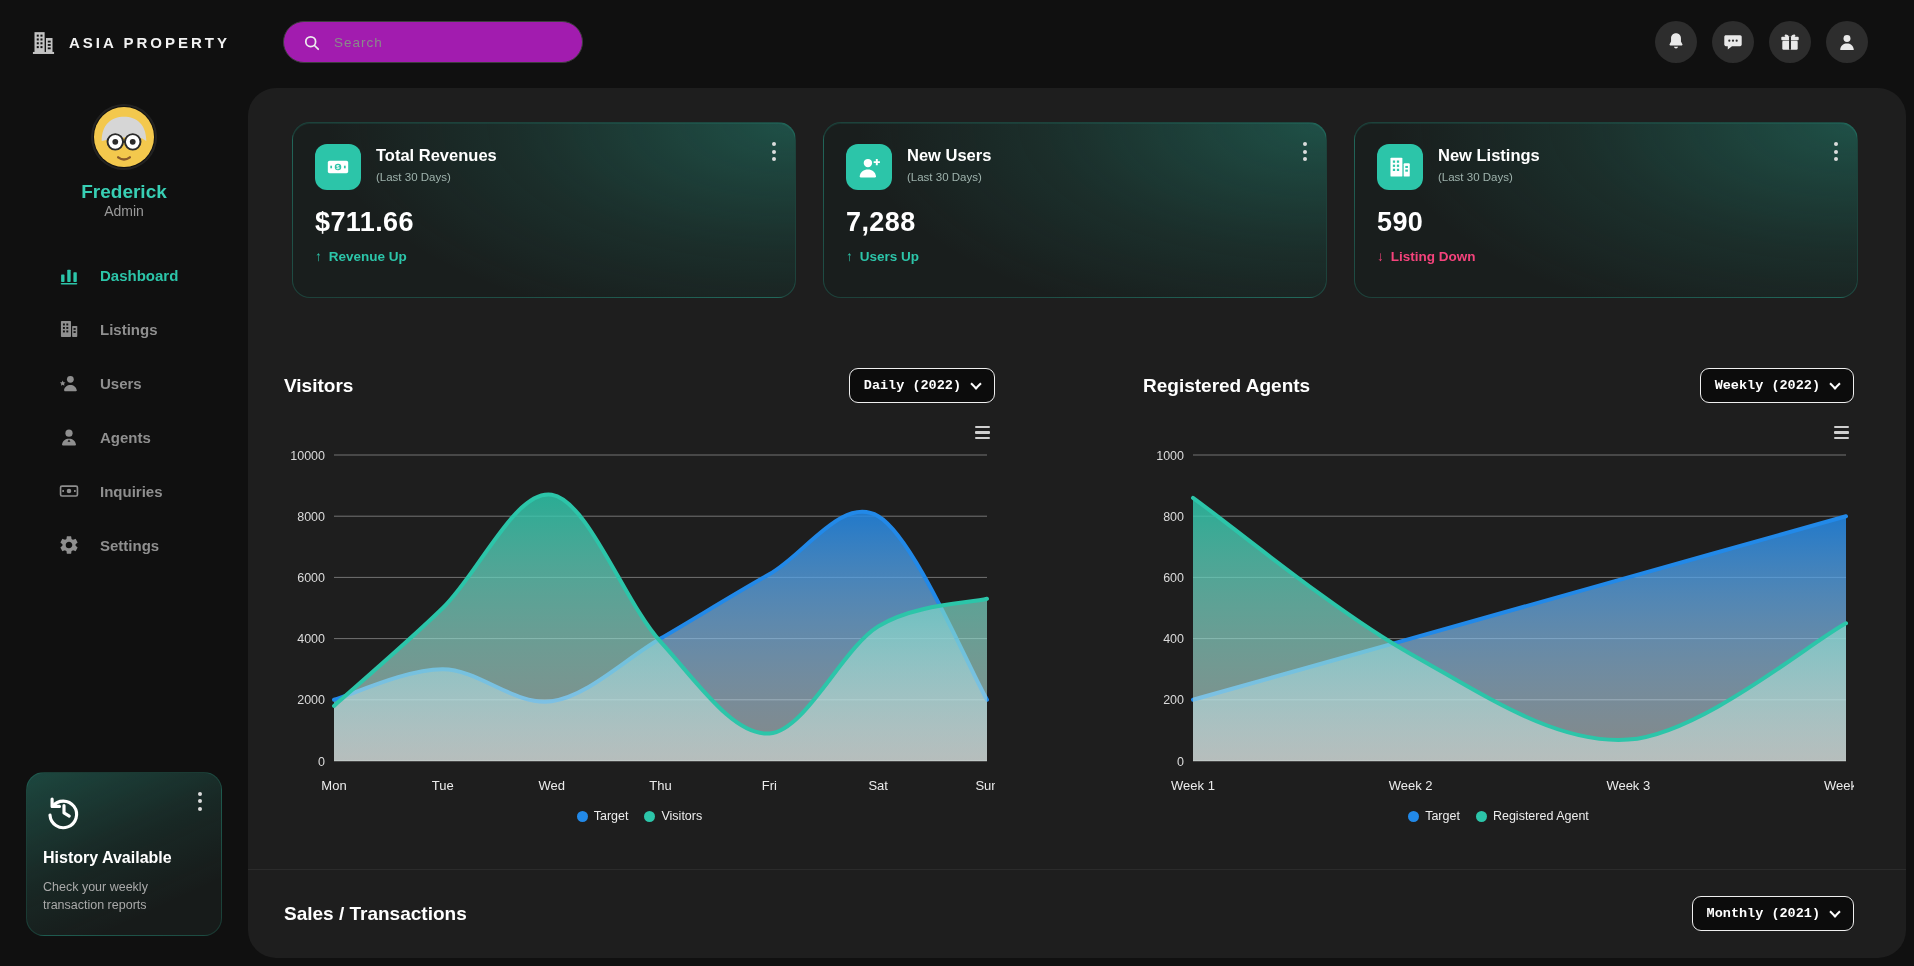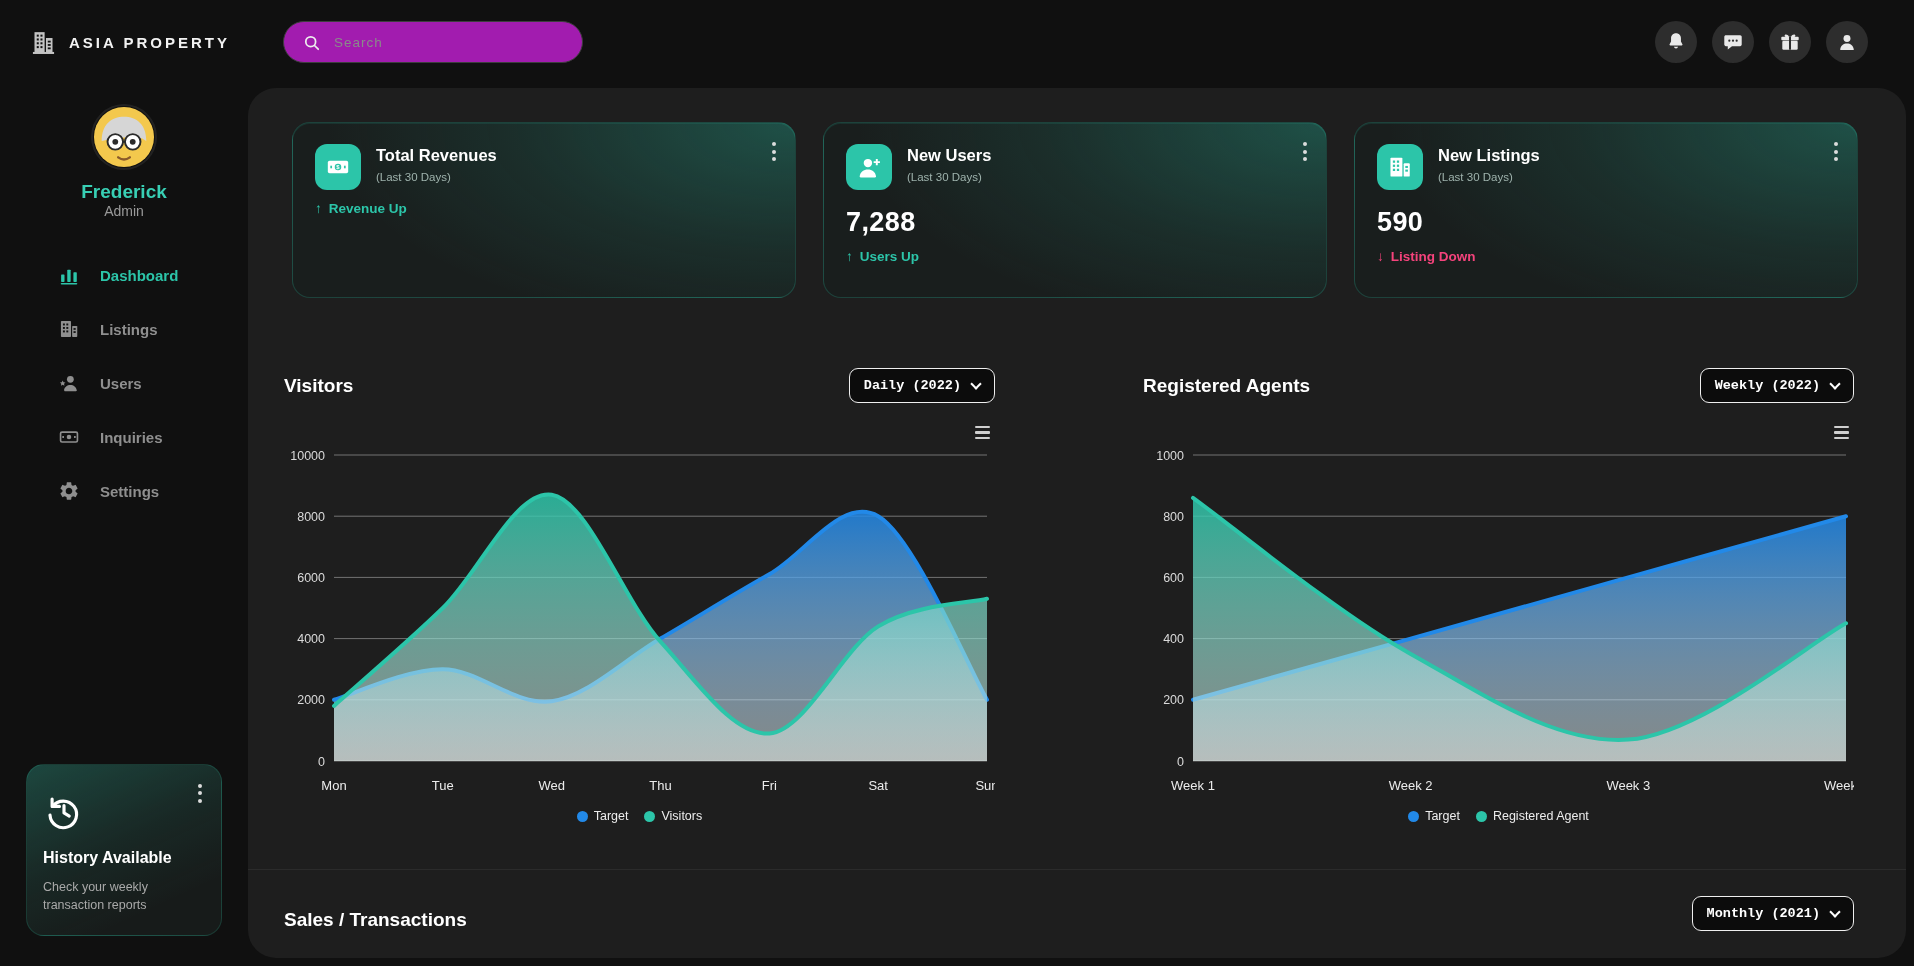--- a/index.html
+++ b/index.html
@@ -24,21 +24,21 @@
   .sidebar{display:flex;flex-direction:column;padding:22px 0 24px;overflow:hidden}
   .profile{text-align:center}
   .avatar{width:62px;height:62px;border-radius:50%;margin:0 auto;overflow:hidden;box-shadow:0 0 0 2px rgba(255,255,255,.08)}
   .avatar svg{width:100%;height:100%;display:block}
   .profile-name{color:#38cfb4;font-size:19px;font-weight:bold;margin-top:13px}
   .profile-role{color:#9a9a9a;font-size:14px;margin-top:0}
   .nav{margin-top:34px;display:flex;flex-direction:column;gap:10px}
   .nav-item{display:flex;align-items:center;gap:20px;padding:11px 10px 11px 58px;color:#8f8f8f;font-size:15px;font-weight:bold;cursor:pointer}
   .nav-item .icon{width:22px;height:22px;flex:none}
   .nav-item.active{color:#2cc5a9}
-  .history-card{margin:auto 26px 6px;position:relative;border-radius:18px;padding:26px 16px 20px;
+  .history-card{margin:auto 26px 6px;position:relative;border-radius:18px;padding:18px 16px 20px;
     background:linear-gradient(155deg,rgba(44,197,169,.26) 0%,rgba(44,197,169,.08) 45%,rgba(0,0,0,0) 78%),#171b1a;
     border:1px solid rgba(44,197,169,.18)}
   .history-icon-wrap{width:42px;height:42px;color:#fff}
   .history-title{font-size:16px;font-weight:bold;margin-top:16px}
   .history-desc{font-size:12.5px;color:#a9a9a9;line-height:1.5;margin-top:11px;max-width:150px}
 
   
   .panel{background:#1e1e1e;border-radius:28px;margin:4px 8px 8px 0;padding:34px 0 0;overflow:hidden}
 
   .stats{display:flex;gap:27px;padding:0 48px 0 44px}
@@ -65,21 +65,21 @@
   .chart-body{position:relative;margin-top:30px}
   .hamburger{position:absolute;right:2px;top:-10px;display:flex;flex-direction:column;gap:3px;cursor:pointer;padding:3px;background:none;border:none}
   .hamburger i{width:15px;height:2.4px;background:#cfcfcf;display:block;border-radius:1px}
   .chart-body svg{display:block;width:100%}
   svg text{font-family:"Liberation Sans",sans-serif}
   .legend{display:flex;justify-content:center;gap:16px;margin-top:8px}
   .legend-item{display:flex;align-items:center;gap:6px;font-size:12.5px;color:#ededed;cursor:pointer}
   .legend-dot{width:11px;height:11px;border-radius:50%;flex:none}
 
   
-  .sales{margin-top:46px;padding:26px 52px 34px 36px;border-top:1px solid rgba(255,255,255,.06);display:flex;justify-content:space-between;align-items:flex-end}
+  .sales{margin-top:46px;padding:26px 52px 34px 36px;border-top:1px solid rgba(255,255,255,.06);display:flex;justify-content:space-between;align-items:center}
   .sales-title{font-size:19px;font-weight:bold}
 </style>
 </head>
 <body>
 
 <div class="app">
 
   <header class="topbar">
     <div class="brand">
       <span class="brand-icon" id="brandIcon">
@@ -216,20 +216,30 @@
             <svg viewBox="0 0 24 24" fill="currentColor">
               <circle cx="13.5" cy="8" r="3.7"></circle>
               <path d="M6.5 20c.6-3.8 3.5-5.9 7-5.9s6.4 2.1 7 5.9c.1.5-.3 1-.9 1H7.4c-.6 0-1-.5-.9-1z"></path>
               <path d="M5.1 9.3l.9 1.9 2.1.3-1.5 1.4.4 2-1.9-1-1.9 1 .4-2L2.1 11.5l2.1-.3z"></path>
             </svg>
           </span>
           <span>Users</span>
         </div>
         <div class="nav-item">
           <span class="icon">
+            <svg viewBox="0 0 24 24" fill="currentColor">
+              <circle cx="12" cy="7.8" r="3.9"></circle>
+              <path d="M4.4 20.2c.6-4.1 3.8-6.3 7.6-6.3s7 2.2 7.6 6.3c.1.5-.3 1-.9 1H5.3c-.6 0-1-.5-.9-1z"></path>
+              <path d="M12 14.6l-1.6 2.6h3.2z" fill="#101010"></path>
+            </svg>
+          </span>
+          <span>Agents</span>
+        </div>
+        <div class="nav-item">
+          <span class="icon">
             <svg viewBox="0 0 24 24" fill="none" stroke="currentColor" stroke-width="1.8">
               <rect x="2.8" y="6.6" width="18.4" height="10.8" rx="1.6"></rect>
               <circle cx="12" cy="12" r="2.5" fill="currentColor" stroke="none"></circle>
               <path d="M5.6 10.8v2.4M18.4 10.8v2.4"></path>
             </svg>
           </span>
           <span>Inquiries</span>
         </div>
         <div class="nav-item">
           <span class="icon">
@@ -274,20 +284,21 @@
                 <text x="12" y="13.9" text-anchor="middle" font-size="5.4" font-weight="bold" fill="#fff">$</text>
                 <rect x="4.9" y="10.8" width="1.6" height="2.4" fill="#2cc5a9"></rect>
                 <rect x="17.5" y="10.8" width="1.6" height="2.4" fill="#2cc5a9"></rect>
               </svg>
             </div>
             <div>
               <div class="stat-title">Total Revenues</div>
               <div class="stat-period">(Last 30 Days)</div>
             </div>
           </div>
+          <div class="stat-value">$711.66</div>
           <div class="stat-trend up">
             <span>↑</span>
             <span>Revenue Up</span>
           </div>
         </div>
         <div class="stat-card">
           <button class="kebab">
             <i></i>
             <i></i>
             <i></i>

